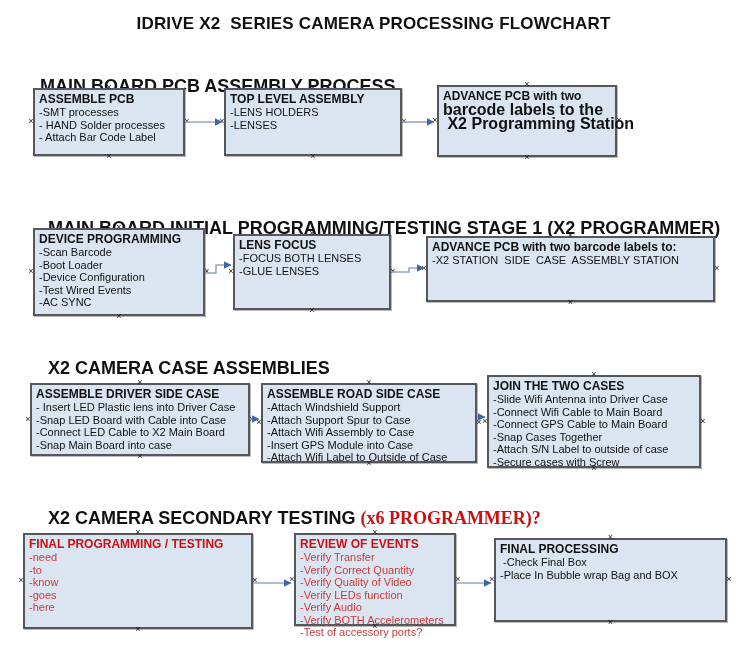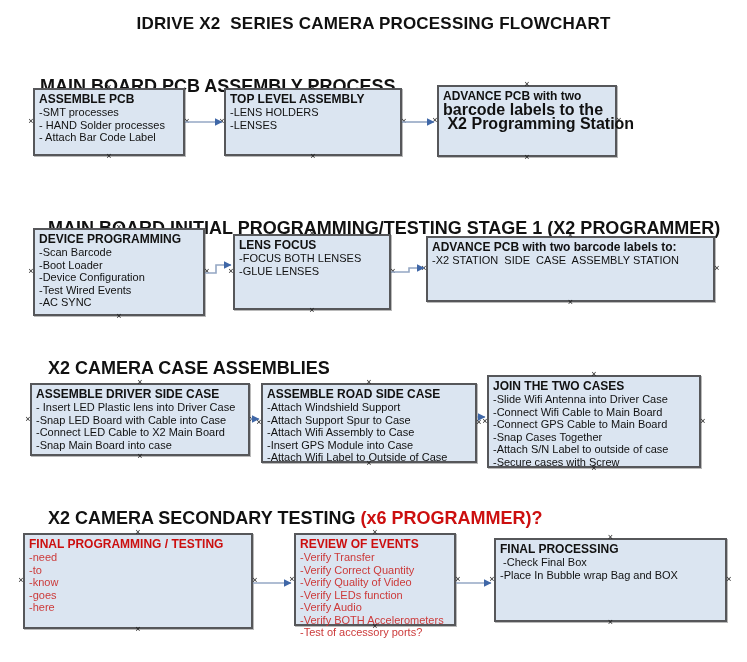--- a/index.html
+++ b/index.html
@@ -7,21 +7,21 @@
     position:relative;width:747px;height:662px;background:#ffffff;
     font-family:"Liberation Sans",sans-serif;color:#111;overflow:hidden;
   }
   .page-title{
     position:absolute;left:0;right:0;top:14px;text-align:center;
     font-size:17px;font-weight:bold;white-space:pre;letter-spacing:.2px;
   }
   .section-heading{
     position:absolute;font-size:18px;font-weight:bold;white-space:pre;
   }
-  .section-heading .red{color:var(--red_title,#cc0f0f);}
+  .section-heading .red{color:var(--red_title,#cc0f0f);font-family:Liberation Serif, serif;}
   .box{
     position:absolute;background:var(--box_fill,#dbe5f1);
     border:2px solid var(--box_border,#56575a);
     box-shadow:1px 1px 0 rgba(130,130,130,.55);
     padding:2px 4px 2px 4px;box-sizing:border-box;overflow:visible;
   }
   .box-title{font-size:12px;font-weight:bold;line-height:14px;white-space:pre;}
   .line{font-size:11px;line-height:12.5px;white-space:pre;}
   .all-bold .line{font-weight:bold;font-size:16px;line-height:14px;}
   .red-box .box-title{color:var(--red_title,#cc0f0f);}

